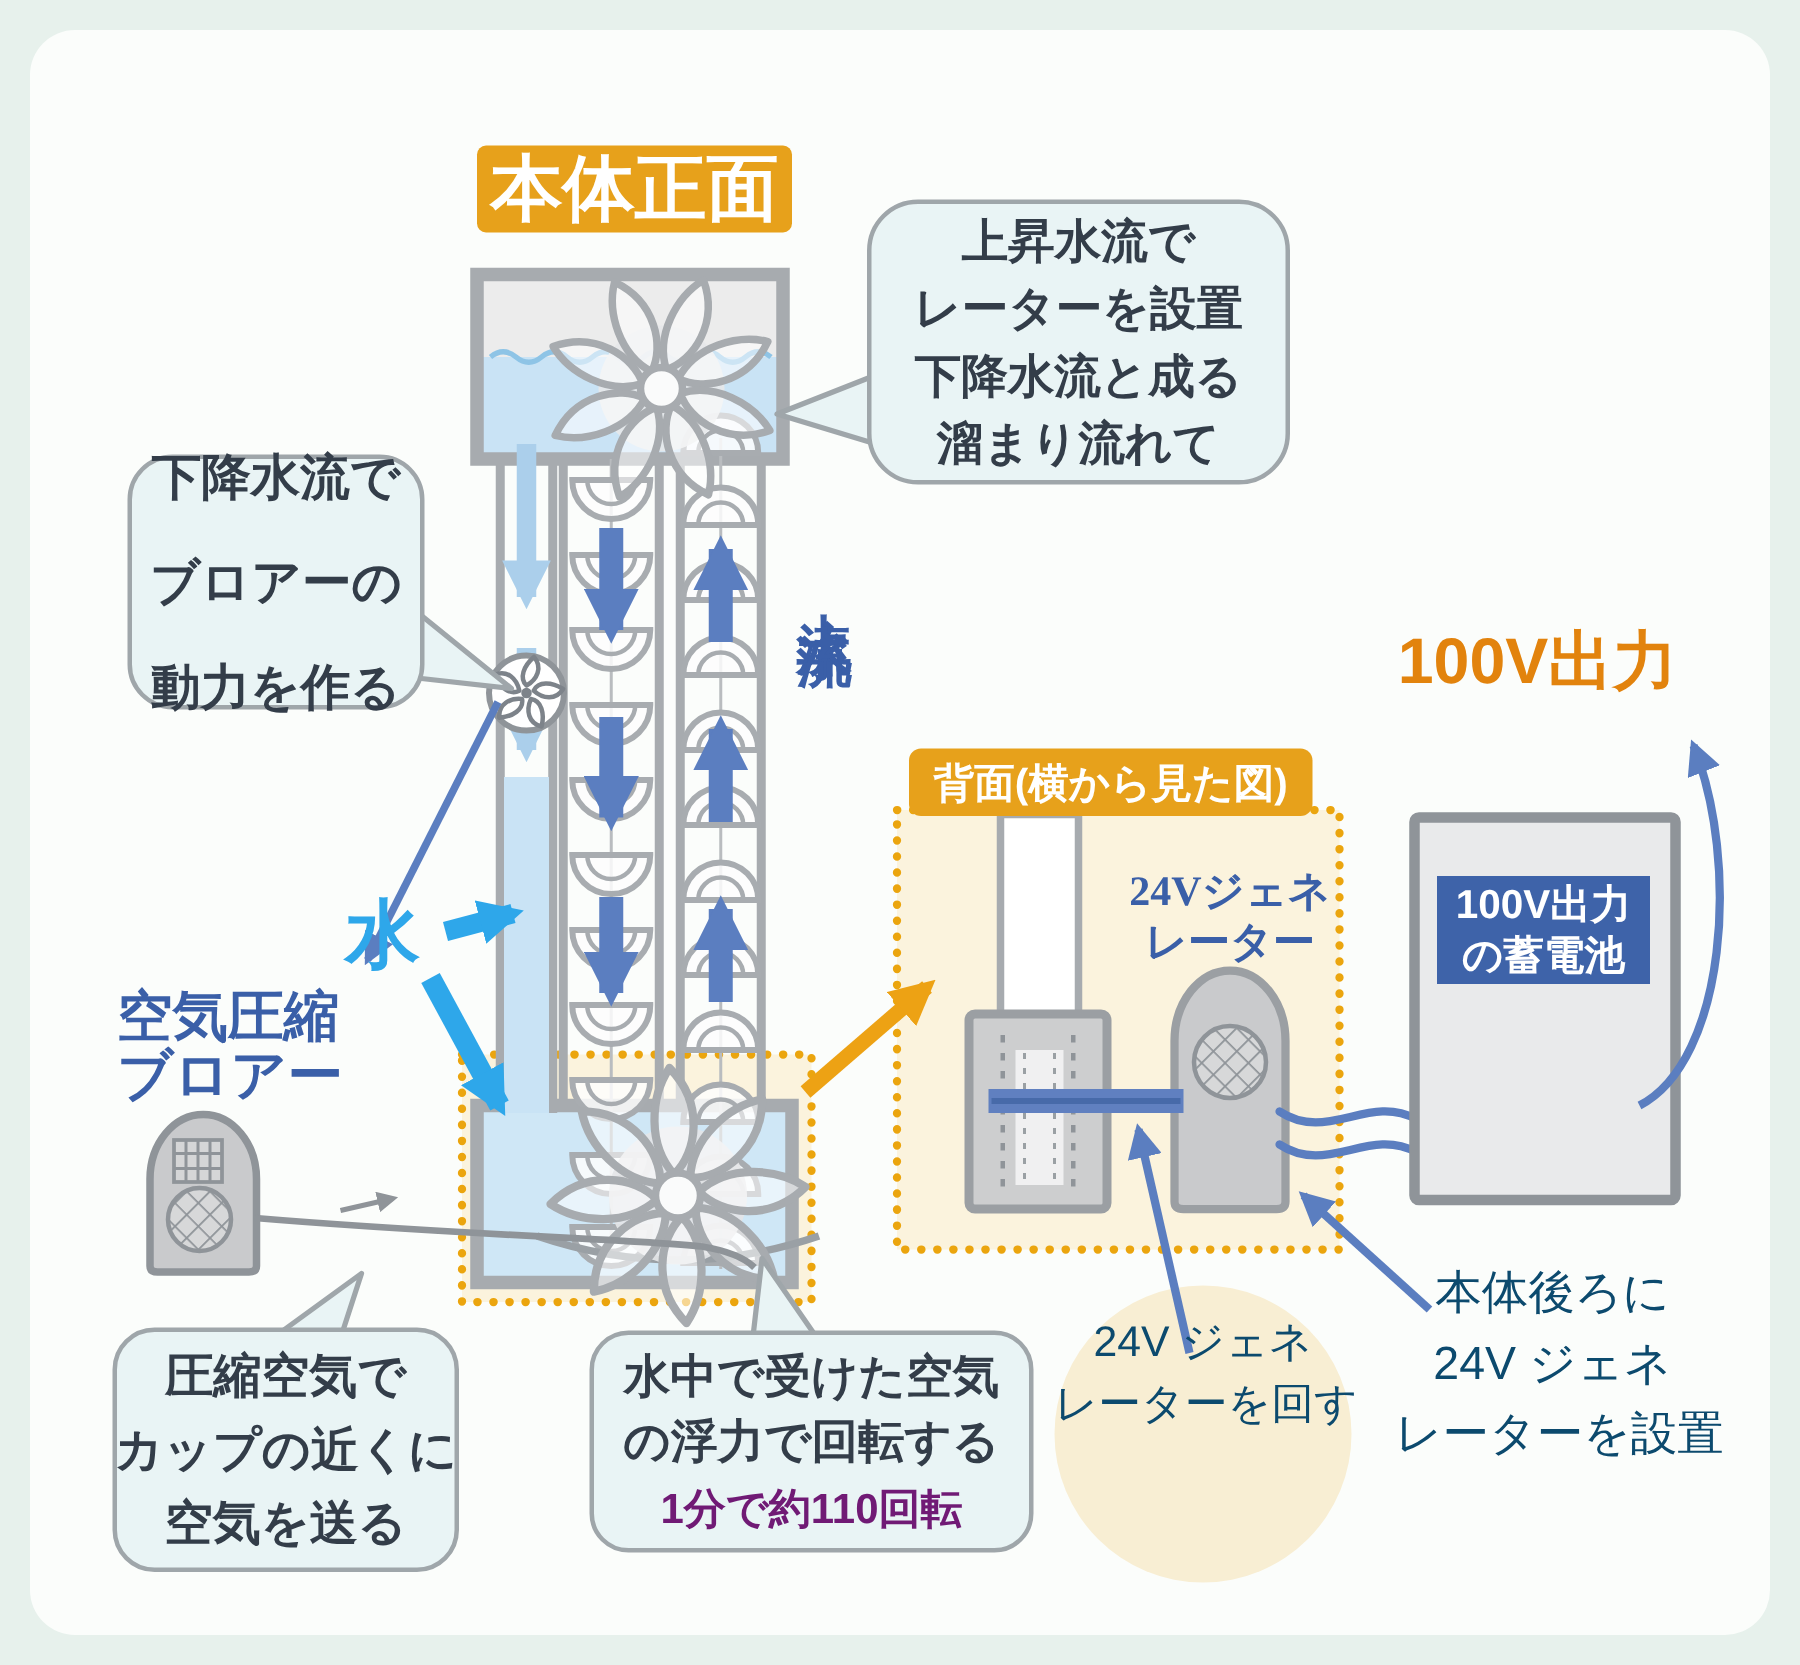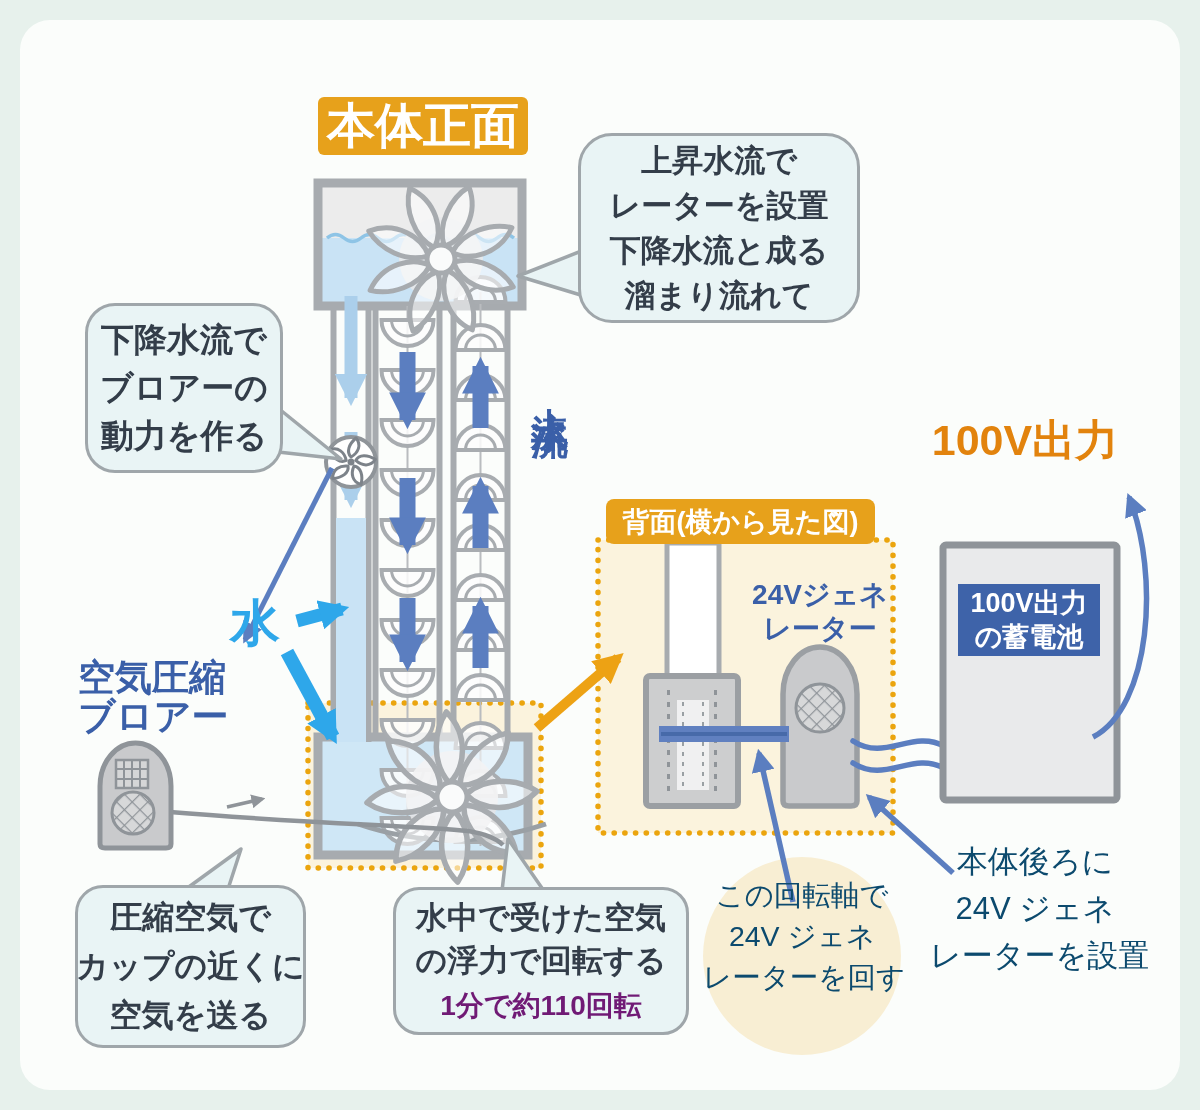--- a/index.html
+++ b/index.html
@@ -274,21 +274,21 @@
   <div class="badge" style="left:606px;top:499px;width:269px;height:45px;font-size:27px;border-radius:8px;">
       <span class="line">背面(横から見た図)</span>
     </div>
 
   <div class="bubble" style="left:578px;top:133px;width:282px;height:190px;border-radius:34px;font-size:31px;line-height:45px;">
     <div class="line">上昇水流で</div>
     <div class="line">レーターを設置</div>
     <div class="line">下降水流と成る</div>
     <div class="line">溜まり流れて</div>
   </div>
-  <div class="bubble" style="left:85px;top:303px;width:198px;height:170px;border-radius:30px;font-size:33px;line-height:48px;">
+  <div class="bubble" style="left:85px;top:303px;width:198px;height:170px;border-radius:30px;font-size:33px;line-height:48px;gap:22px;">
     <div class="line">下降水流で</div>
     <div class="line">ブロアーの</div>
     <div class="line">動力を作る</div>
   </div>
   <div class="bubble" style="left:75px;top:885px;width:231px;height:163px;border-radius:28px;font-size:32px;line-height:49px;">
     <div class="line">圧縮空気で</div>
     <div class="line">カップの近くに</div>
     <div class="line">空気を送る</div>
   </div>
   <div class="bubble" style="left:393px;top:887px;width:296px;height:148px;border-radius:26px;font-size:31px;line-height:43px;align-items:center;">
@@ -297,34 +297,33 @@
     <div class="line" style="font-size:28px;color:#701a75;font-weight:bold;margin-top:2px;">1分で約110回転</div>
   </div>
 
   <div class="abs navy" style="left:78px;top:658px;font-size:37px;line-height:39px;">
     <div class="line">空気圧縮</div>
     <div class="line">ブロアー</div>
   </div>
   <div class="abs" style="left:230px;top:590px;font-size:50px;font-weight:bold;color:#2ea7ea;"><span class="line">水</span></div>
   <div class="abs navy" style="left:524px;top:378px;font-size:37px;letter-spacing:4px;writing-mode:vertical-rl;text-orientation:upright;"><span>上流水流</span></div>
 
-  <div class="abs navy" style="left:750px;top:578px;width:140px;font-size:28px;line-height:34px;text-align:center;">
+  <div class="abs navy" style="left:750px;top:578px;width:140px;font-size:28px;line-height:34px;text-align:center;font-family:Liberation Serif, serif;">
     <div class="line">24Vジェネ</div>
     <div class="line">レーター</div>
   </div>
 
   <div class="abs" style="left:925px;top:412px;width:200px;text-align:center;font-size:43px;font-weight:bold;color:#e2830d;"><span class="line">100V出力</span></div>
 
   <div class="abs" style="left:958px;top:584px;width:142px;height:72px;background:#3e63a9;color:#ffffff;font-size:27px;font-weight:bold;line-height:34px;display:flex;flex-direction:column;align-items:center;justify-content:center;">
     <div class="line">100V出力</div>
     <div class="line">の蓄電池</div>
   </div>
 
   <div class="abs darktxt" style="left:703px;top:875px;width:198px;font-size:28.5px;line-height:41px;text-align:center;">
-    <div class="line">この回転軸で</div>
     <div class="line">24V ジェネ</div>
     <div class="line">レーターを回す</div>
   </div>
 
   <div class="abs darktxt" style="left:930px;top:838px;width:210px;font-size:31px;line-height:47px;text-align:center;">
     <div class="line">本体後ろに</div>
     <div class="line">24V ジェネ</div>
     <div class="line">レーターを設置</div>
   </div>
 </div>

